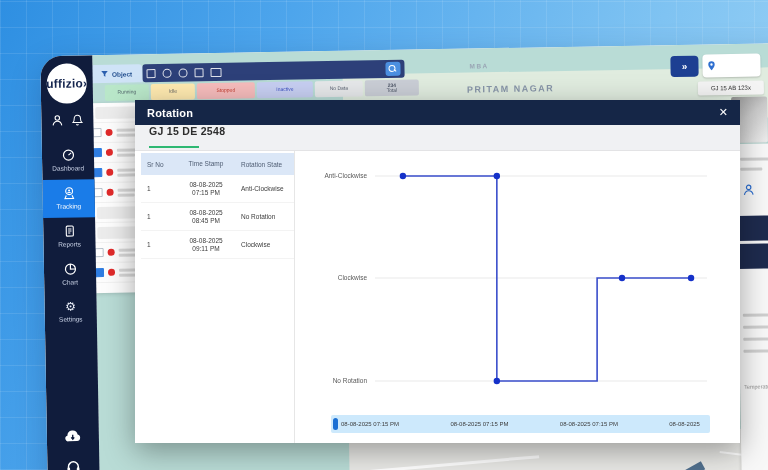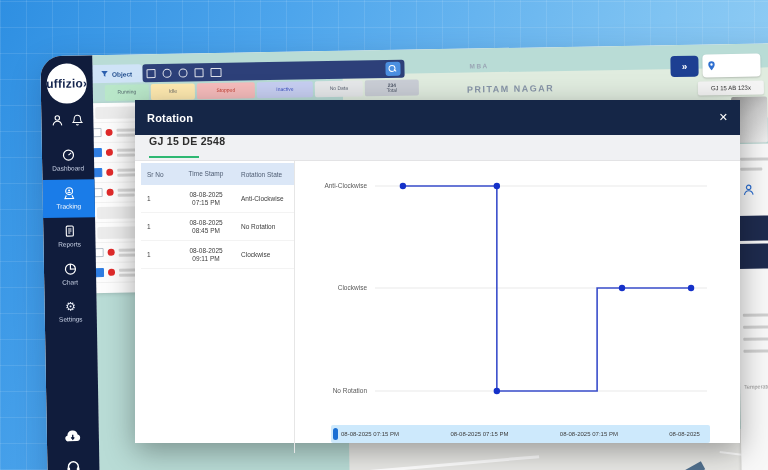--- a/index.html
+++ b/index.html
@@ -60,21 +60,21 @@
     font-size:6px;color:#333;display:flex;align-items:center;justify-content:center;box-shadow:0 1px 2px rgba(0,0,0,.15);}
   .truck-thumb{position:absolute;left:690px;top:53px;width:36px;height:46px;
     background:linear-gradient(140deg,#8f8f8f 0%,#c9c9c9 45%,#efefef 100%);border-radius:2px;}
   .right-frag{position:absolute;left:694px;top:100px;width:50px;bottom:0;background:#f8f8f8;box-shadow:-1px 0 3px rgba(0,0,0,.12);}
   .rf-navy{position:absolute;left:0;width:100%;height:25px;background:#1e2b4e;}
   .rf-bar{position:absolute;left:4px;height:3px;background:#cfcfcf;border-radius:1px;}
   .rf-note{position:absolute;left:0px;font-size:5.5px;color:#8f8f8f;}
   
   .modal{position:absolute;left:135px;top:100px;width:605px;height:343px;background:#fff;z-index:10;
     box-shadow:0 8px 28px rgba(0,0,0,.35);}
-  .modal-header{height:17px;background:#152647;display:flex;align-items:center;padding:9px 12px;}
+  .modal-header{height:25px;background:#152647;display:flex;align-items:center;padding:0 12px;}
   .modal-title{color:#fff;font-size:11px;font-weight:bold;letter-spacing:.2px;}
   .modal-close{margin-left:auto;color:#fff;font-size:11px;cursor:pointer;}
   .modal-sub{height:25px;background:#f0f1f3;border-bottom:1px solid #e3e3e5;position:relative;
     display:flex;padding:0 14px;}
   .veh-title{font-size:10.5px;font-weight:bold;color:#2d2d2d;letter-spacing:.3px;}
   .green-underline{position:absolute;left:14px;bottom:2px;width:50px;height:2px;background:#2eb872;}
   .modal-body{position:relative;height:292px;display:flex;}
   .tbl-col{width:160px;border-right:1px solid #e6e6e6;box-sizing:border-box;padding:2px 0 0 6px;}
   .tbl-head{display:flex;height:22px;background:#dbe7f7;align-items:center;font-size:6.5px;color:#4f5d73;}
   .t-row{display:flex;height:27px;align-items:center;font-size:6.5px;color:#3c3c3c;border-bottom:1px solid #f3f3f3;}

